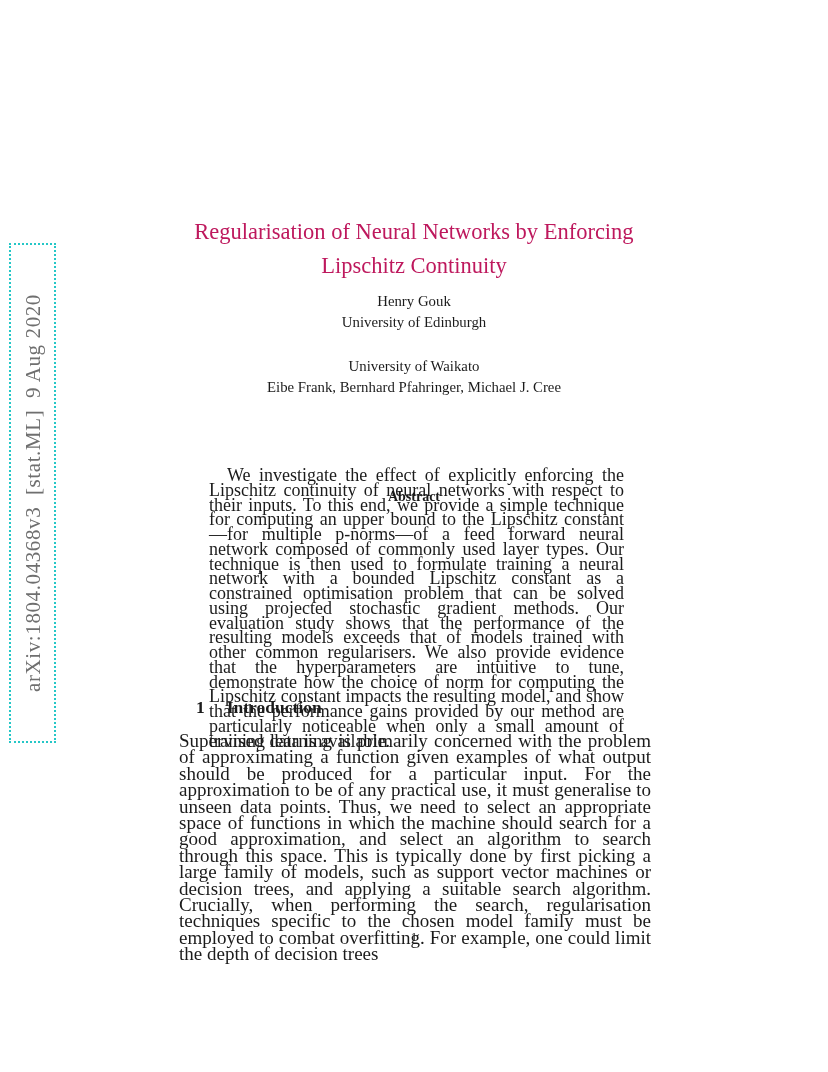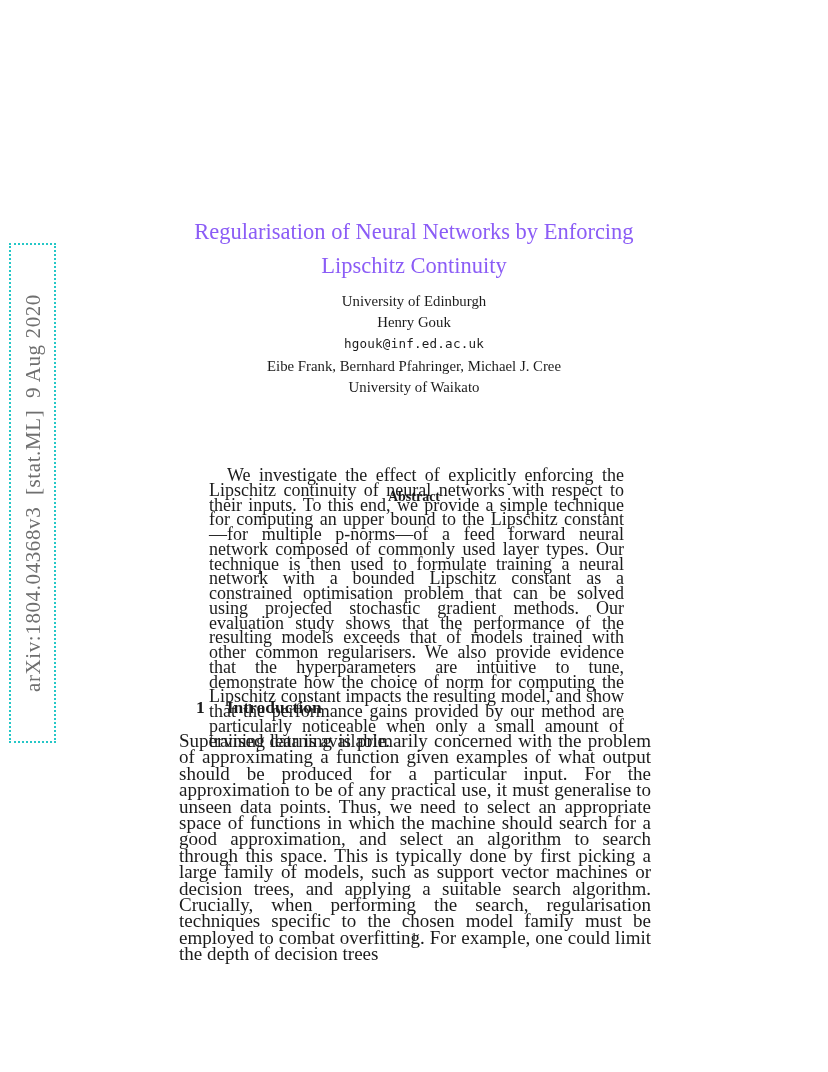--- a/index.html
+++ b/index.html
@@ -30,21 +30,21 @@
     color: #6f6f6f;
     font-family: "Liberation Serif", serif;
   }
 
   .title-block {
     position: absolute;
     top: 215px; left: 114px; width: 600px;
     text-align: center;
     font-size: 22.5px;
     line-height: 34px;
-    color: #8b5cf6;
+    color: #be185d;
   }
 
   .author-block {
     position: absolute;
     left: 114px; width: 600px;
     text-align: center;
     font-size: 14.8px;
     line-height: 21px;
   }
   .author-block .email {
@@ -99,28 +99,27 @@
 <div class="stamp-box">
   <span class="stamp-text">arXiv:1804.04368v3  [stat.ML]  9 Aug 2020</span>
 </div>
 
 <div class="title-block">
   <div>Regularisation of Neural Networks by Enforcing</div>
   <div>Lipschitz Continuity</div>
 </div>
 
 <div class="author-block" style="top:291px;">
+  <div>Henry Gouk</div>
   <div>University of Edinburgh</div>
-  <div>Henry Gouk</div>
-  <div class="email">hgouk@inf.ed.ac.uk</div>
 </div>
 
 <div class="author-block" style="top:356px;">
+  <div>University of Waikato</div>
   <div>Eibe Frank, Bernhard Pfahringer, Michael J. Cree</div>
-  <div>University of Waikato</div>
 </div>
 
 <div class="abstract-heading">Abstract</div>
 <div class="abstract-body">We investigate the effect of explicitly enforcing the Lipschitz continuity of neural networks with respect to their inputs. To this end, we provide a simple technique for computing an upper bound to the Lipschitz constant—for multiple p-norms—of a feed forward neural network composed of commonly used layer types. Our technique is then used to formulate training a neural network with a bounded Lipschitz constant as a constrained optimisation problem that can be solved using projected stochastic gradient methods. Our evaluation study shows that the performance of the resulting models exceeds that of models trained with other common regularisers. We also provide evidence that the hyperparameters are intuitive to tune, demonstrate how the choice of norm for computing the Lipschitz constant impacts the resulting model, and show that the performance gains provided by our method are particularly noticeable when only a small amount of training data is available.</div>
 
 <div class="section-heading">
   <span class="sec-num">1</span><span>Introduction</span>
 </div>
 
 <div class="intro-body">Supervised learning is primarily concerned with the problem of approximating a function given examples of what output should be produced for a particular input. For the approximation to be of any practical use, it must generalise to unseen data points. Thus, we need to select an appropriate space of functions in which the machine should search for a good approximation, and select an algorithm to search through this space. This is typically done by first picking a large family of models, such as support vector machines or decision trees, and applying a suitable search algorithm. Crucially, when performing the search, regularisation techniques specific to the chosen model family must be employed to combat overfitting. For example, one could limit the depth of decision trees</div>

